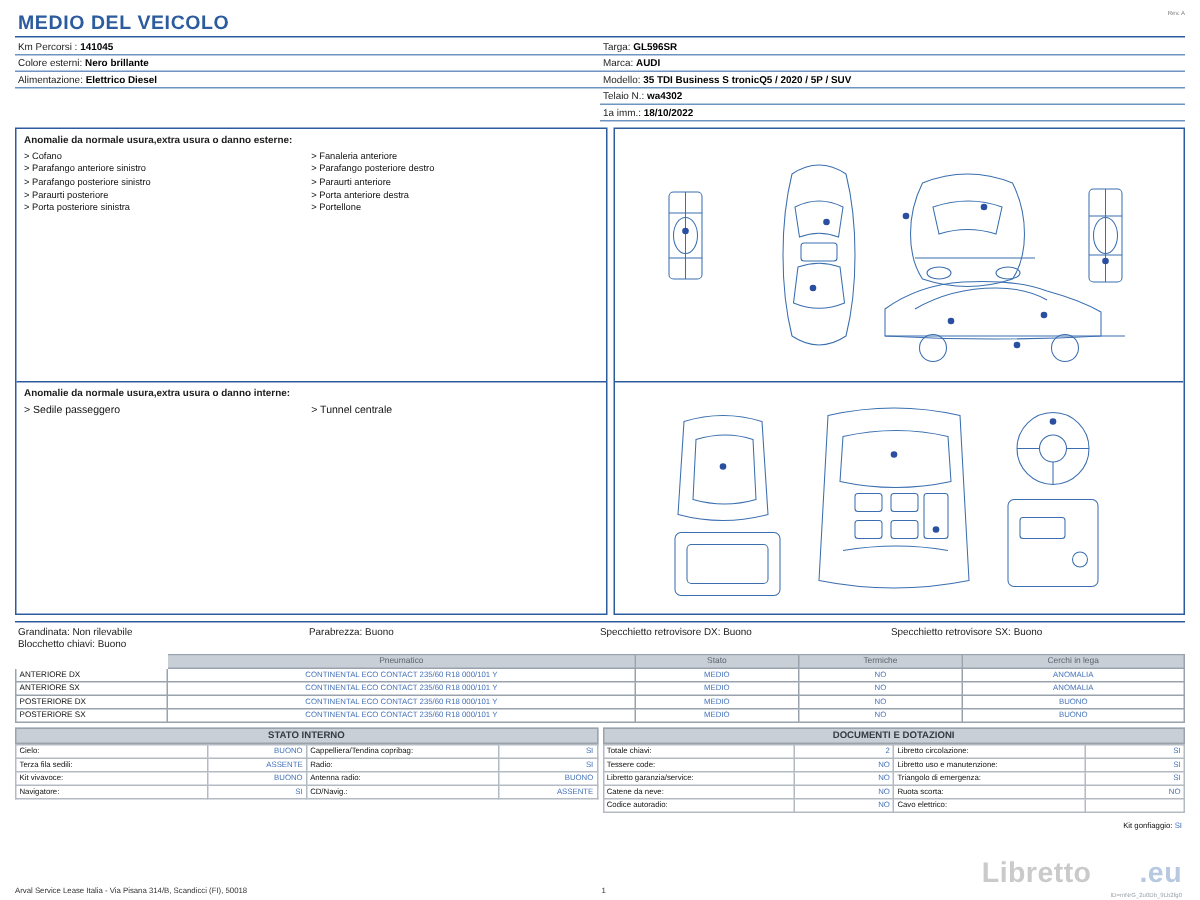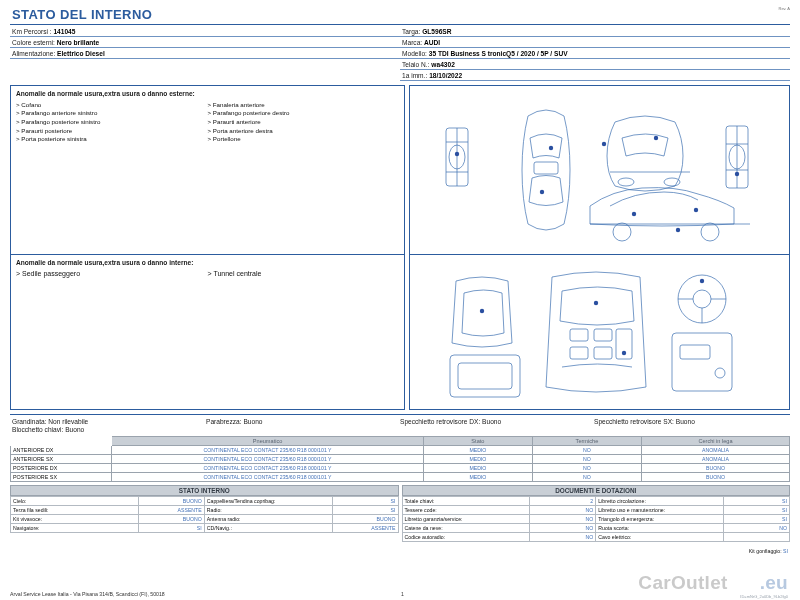--- a/index.html
+++ b/index.html
@@ -170,21 +170,21 @@
   }
   svg { display: block; }
 </style>
 </head>
 <body>
 
 <div class="page">
 
   <div class="rev">Rev. A</div>
 
-  <div class="doc-title">STATO DEL INTERNO</div>
+  <div class="doc-title">MEDIO DEL VEICOLO</div>
   <div class="rule-blue"></div>
 
   <div class="topblock">
     <div class="topcol">
       <div class="drow">
         <span class="lbl">Km Percorsi :</span>
         <span class="val">141045</span>
       </div>
       <div class="drow">
         <span class="lbl">Colore esterni:</span>
@@ -481,17 +481,17 @@
     <span style="color:#111">Kit gonfiaggio:</span>
     <span style="color:#4472b8">SI</span>
   </div>
 
   <div class="footer">
     <div>Arval Service Lease Italia - Via Pisana 314/B, Scandicci (FI), 50018</div>
     <div class="pg">1</div>
     <div style="width:150px"></div>
   </div>
   <div class="wm">
-    <span>CarOutlet</span><span class="eu">.eu</span>
+    <span>Libretto</span><span class="eu">.eu</span>
   </div>
   <div class="docid">ID=mNrG_2u0Db_9Lb2fg0</div>
 
 </div>
 
 </body></html>

